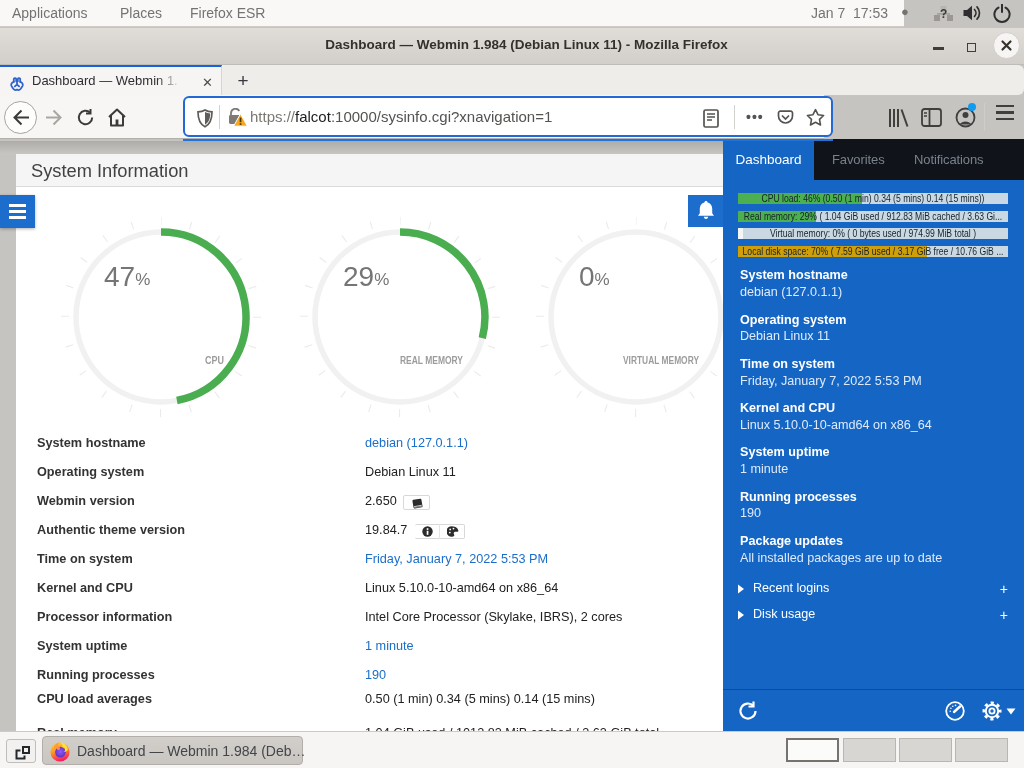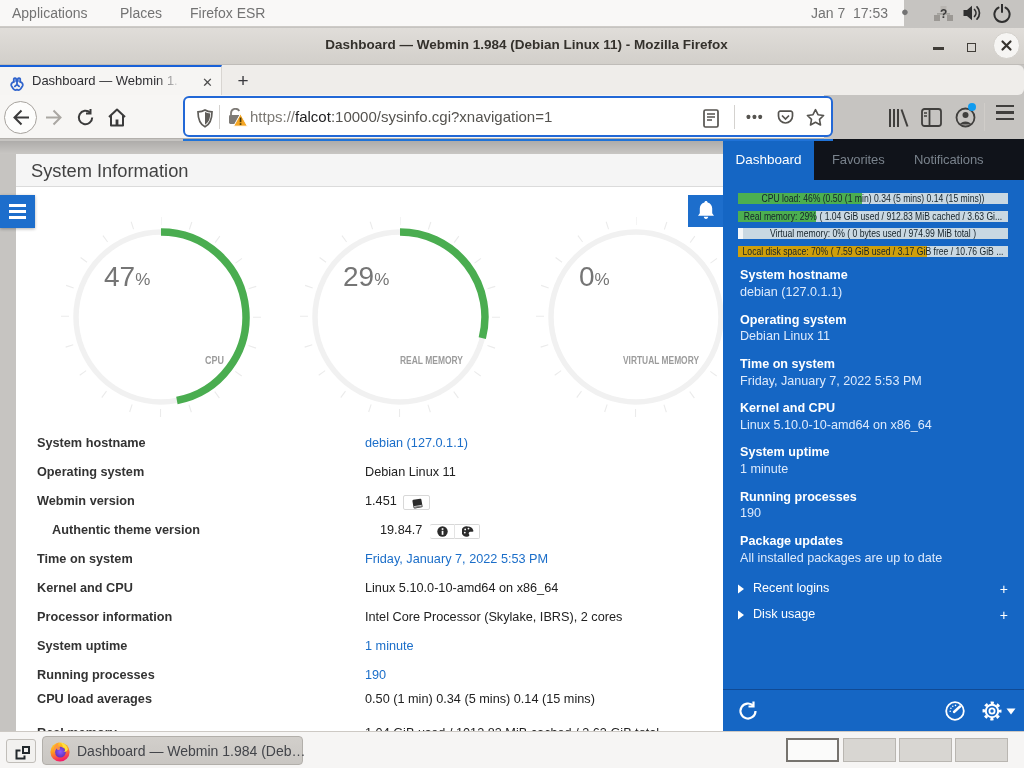--- a/index.html
+++ b/index.html
@@ -224,32 +224,32 @@
       <div class="trow" style="top:274.5px;">
           <span class="lab">System hostname</span>
           <span class="val link">debian (127.0.1.1)</span>
         </div>
       <div class="trow" style="top:304px;">
           <span class="lab">Operating system</span>
           <span class="val">Debian Linux 11</span>
         </div>
       <div class="trow" style="top:333px;">
           <span class="lab">Webmin version</span>
-          <span class="val">1.451</span>
+          <span class="val">2.650</span>
         <span class="abs" style="left:387px; top:8px; width:27px; height:15px; border:1px solid #d8d8d8; border-radius:2px;">
           <svg style="position:absolute;left:8px;top:2px;" width="11" height="11" viewBox="0 0 11 11">
               <g transform="rotate(-10 5.5 5.5)">
                 <path d="M2 1.2 A1.3 1.3 0 0 0 0.9 2.5 L0.9 8.7 A1.3 1.3 0 0 0 2.2 10 L9 10 A1 1 0 0 0 10 9 L10 2.2 A1 1 0 0 0 9 1.2 Z" fill="#2b2b2b"></path>
                 <path d="M1.6 8 L9.4 8" stroke="#fff" stroke-width="0.7"></path>
                 <path d="M1.6 9 L9.4 9" stroke="#bbb" stroke-width="0.6"></path>
               </g>
             </svg>
         </span>
       </div>
-      <div class="trow" style="top:362px;margin-left:15px;">
+      <div class="trow" style="top:362px;">
           <span class="lab">Authentic theme version</span>
           <span class="val">19.84.7</span>
         <span class="abs" style="left:399px; top:8px; width:25px; height:15px; border:1px solid #d8d8d8; border-left:none; border-radius:2px 0 0 2px; border-right:1px solid #e4e4e4;"></span>
         <span class="abs" style="left:424px; top:8px; width:25px; height:15px; border:1px solid #d8d8d8; border-left:none; border-radius:0 2px 2px 0;"></span>
         <svg class="abs" style="left:406px; top:10px;" width="11" height="11" viewBox="0 0 11 11">
             <circle cx="5.5" cy="5.5" r="5.2" fill="#2b2b2b"></circle>
             <rect x="4.7" y="2.2" width="1.7" height="1.7" fill="#fff"></rect>
             <rect x="4.7" y="4.8" width="1.7" height="4" fill="#fff"></rect>
           </svg>
         <svg class="abs" style="left:431px; top:10px;" width="12" height="11" viewBox="0 0 12 11">

